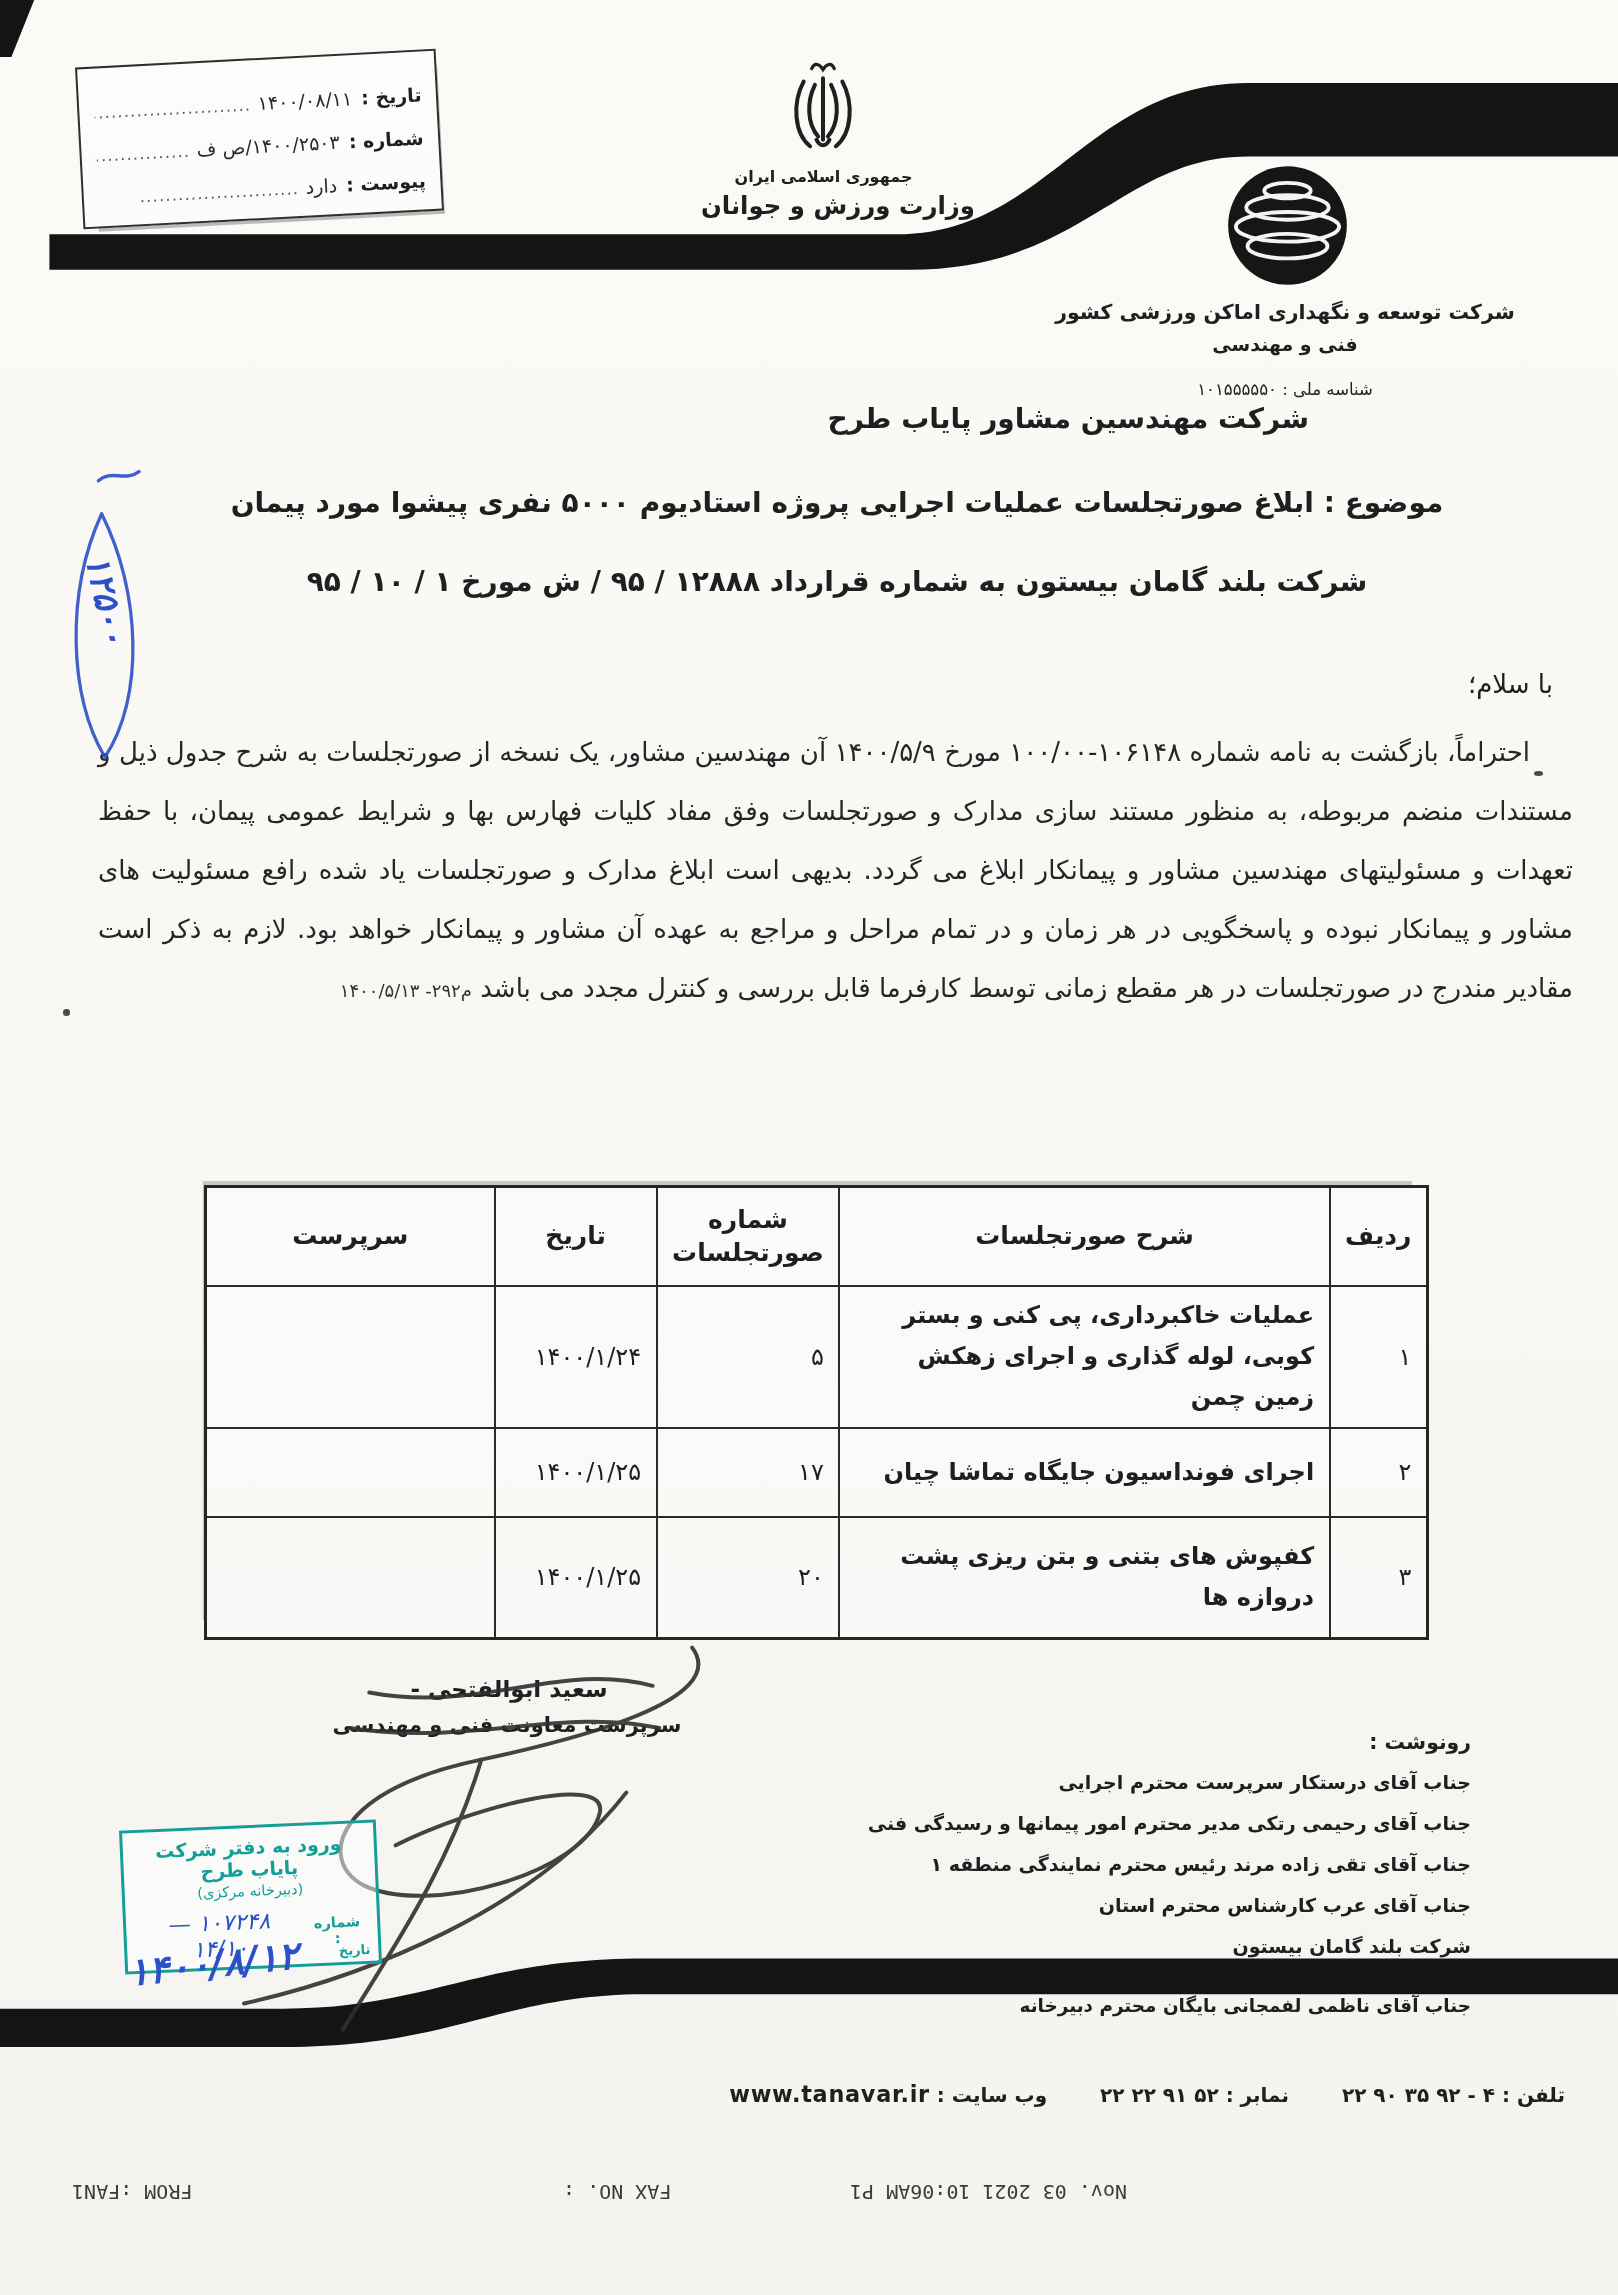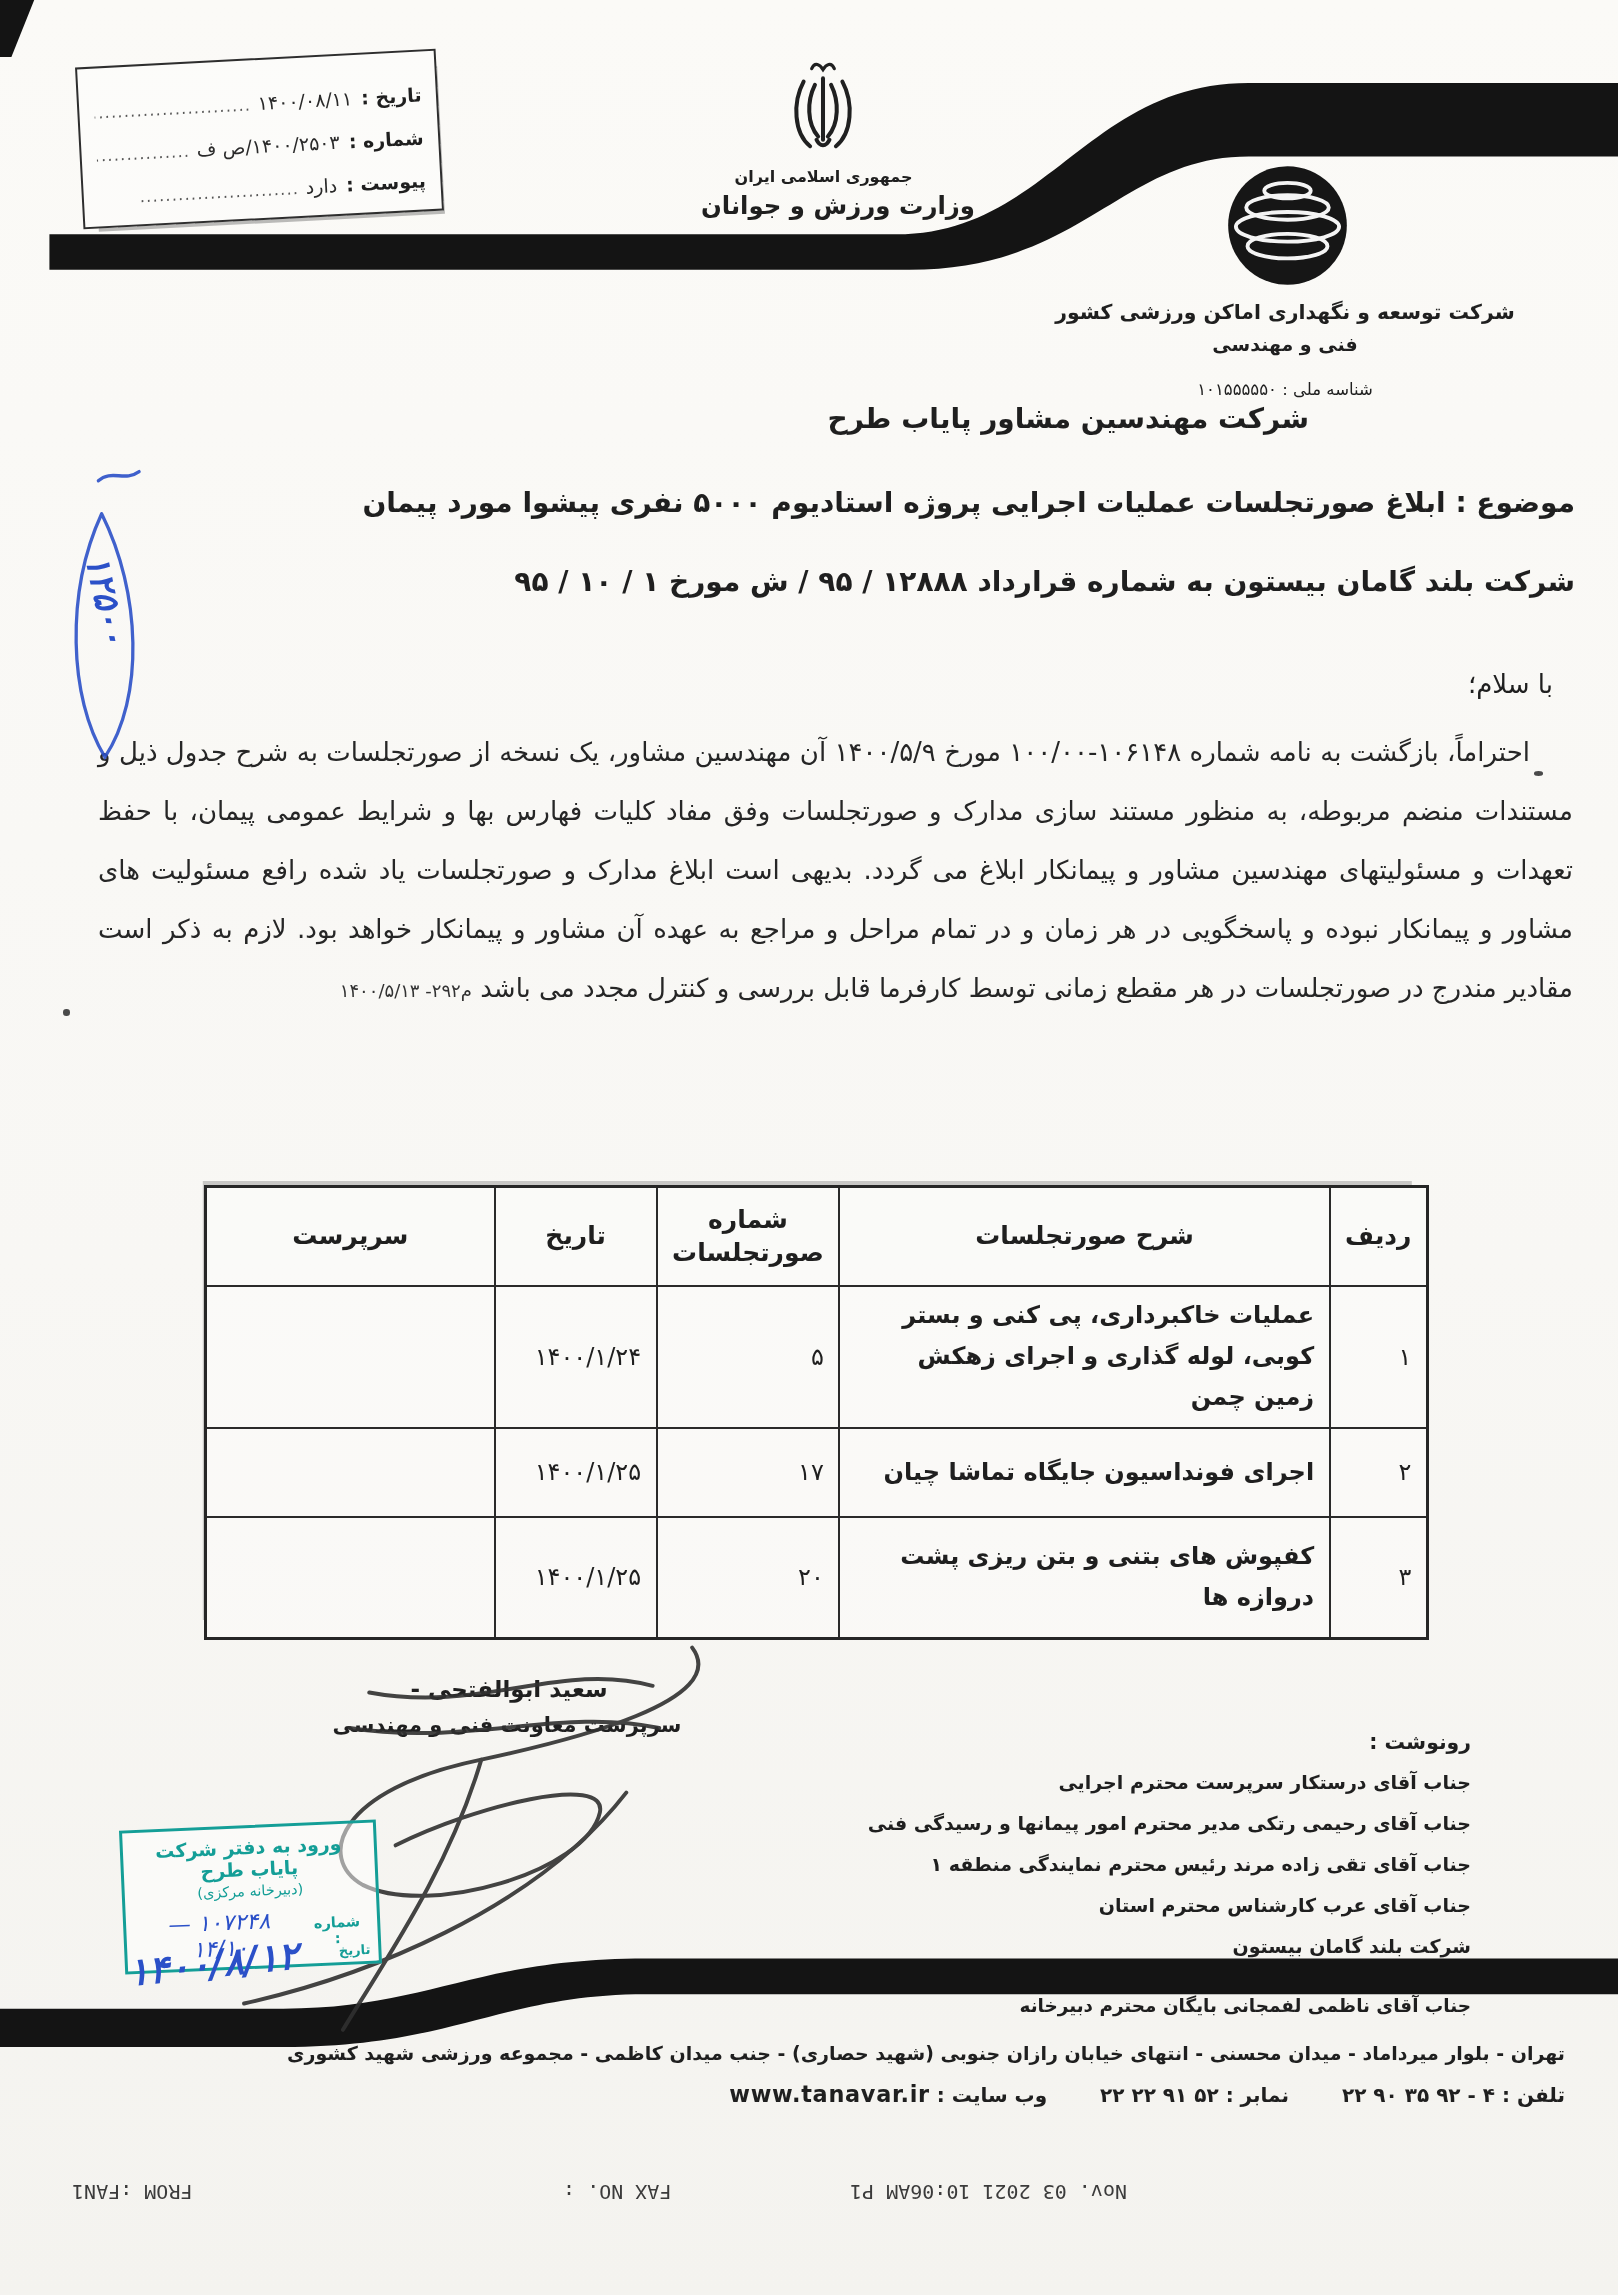--- a/index.html
+++ b/index.html
@@ -51,21 +51,21 @@
   .company-logo { position:absolute; left:1223px; top:161px; width:129px; height:129px; z-index:2; }
   .company1 { position:absolute; left:1018px; top:300px; width:534px; text-align:center;
               font-size:20.4px; font-weight:bold; z-index:2; }
   .company2 { position:absolute; left:1018px; top:333px; width:534px; text-align:center;
               font-size:19px; font-weight:bold; z-index:2; }
   .national-id { position:absolute; left:1018px; top:364px; width:534px; text-align:center;
               font-size:16.5px; z-index:2;margin-top:16px; }
 
   
   .recipient { position:absolute; right:310px; top:402px; font-size:28px; font-weight:bold; z-index:2; }
-  .subject   { position:absolute; left:99px; right:44px; text-align:right;
+  .subject   { position:absolute; left:99px; right:44px; text-align:center;
                font-size:28px; font-weight:bold; line-height:1.25; z-index:2; }
   .s1 { top:485px; } .s2 { top:564px; }
   .salutation { position:absolute; right:66px; top:669px; font-size:26px; z-index:2; }
   .body-text {
     position:absolute; left:98px; right:46px; top:723px;
     font-size:26px; line-height:59px; text-align:justify; text-indent:43px;
     color:#262626; z-index:2;
   }
   .body-ref { font-size:18px; color:#333; }
 
@@ -288,21 +288,20 @@
   <div class="stamp-date hand-blue">۱۴۰۰/۸/۱۲</div>
 
   <div class="margin-note hand-blue">۱۲۵۰۰</div>
   <svg class="margin-scribble" viewBox="0 0 260 500">
     <g fill="none" stroke="#2b50c8" stroke-width="5" stroke-linecap="round" opacity="0.9">
       <path d="M 110 30 C 130 12 150 32 172 16"></path>
       <path d="M 115 80 C 175 200 180 360 120 450 C 65 360 60 200 115 80"></path>
     </g>
   </svg>
 
-  <div class="footer-address">تهران - بلوار میرداماد - میدان محسنی - انتهای خیابان رازان جنوبی (شهید حصاری) - جنب میدان کاظمی - مجموعه ورزشی شهید کشوری</div>
   <div class="footer-contact">
     <span class="seg">تلفن : ۴ - ۹۲ ۳۵ ۹۰ ۲۲</span>
     <span class="seg">نمابر : ۵۲ ۹۱ ۲۲ ۲۲</span>
     <span>وب سایت :</span>
     <span class="site" dir="ltr">www.tanavar.ir</span>
   </div>
 
   <div class="fax-line">
     <span class="fax-from">FROM :FAN1</span>
     <span class="fax-noo">FAX NO. :</span>

